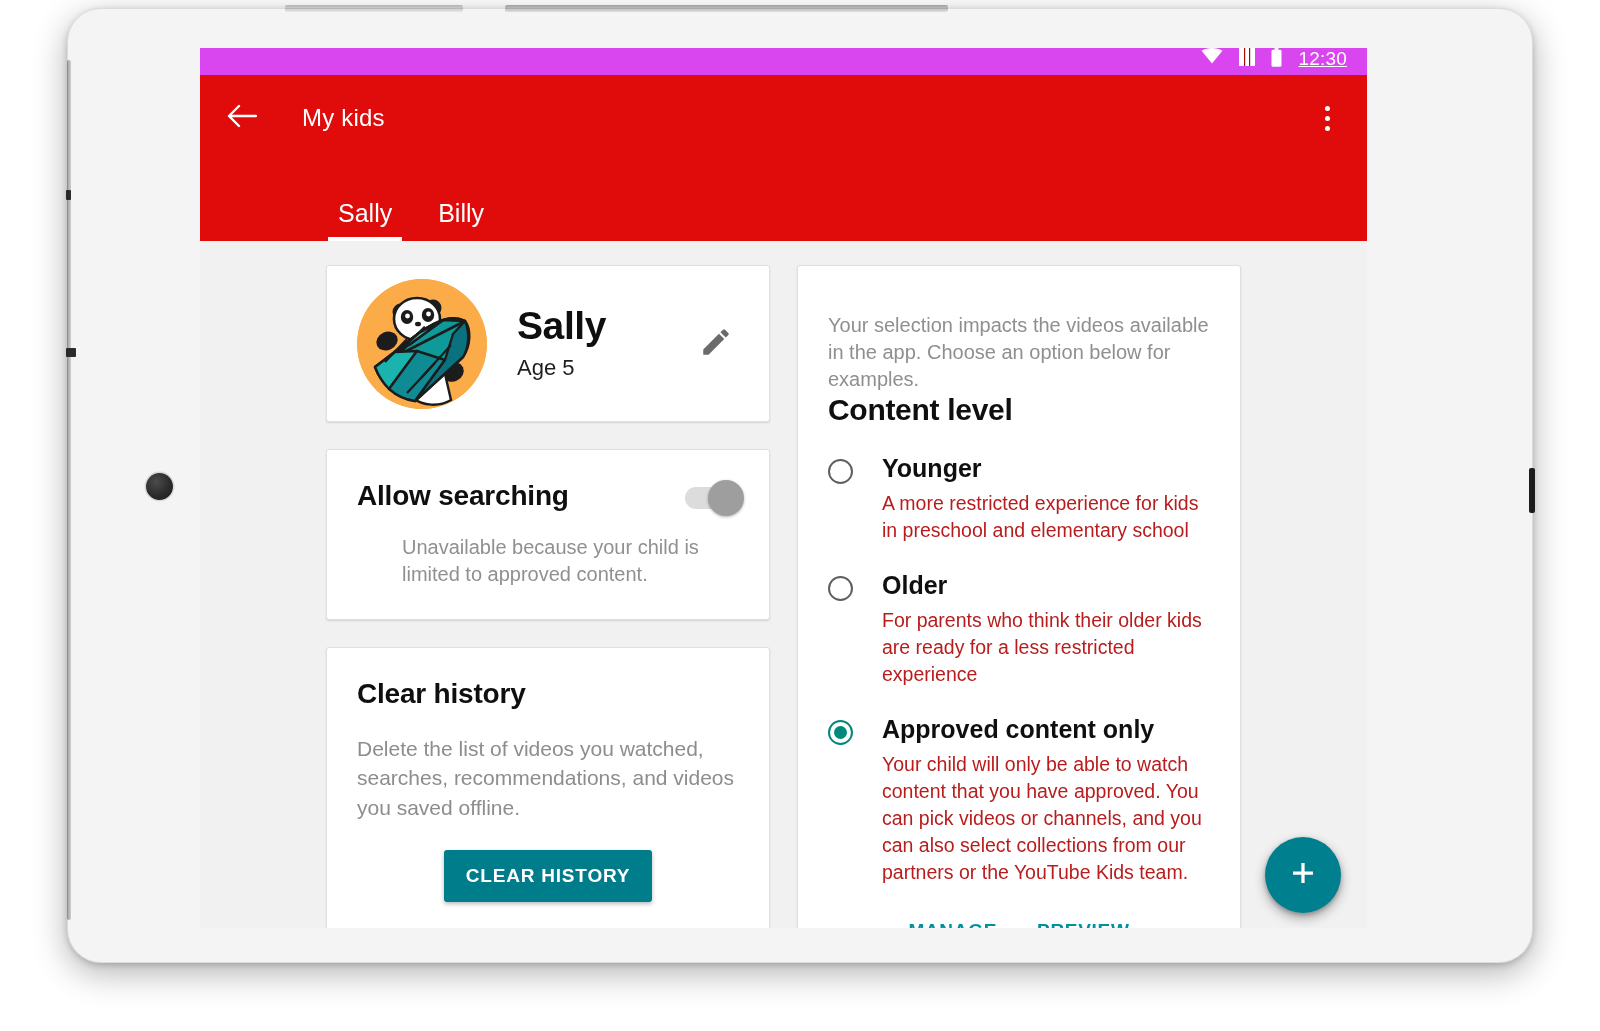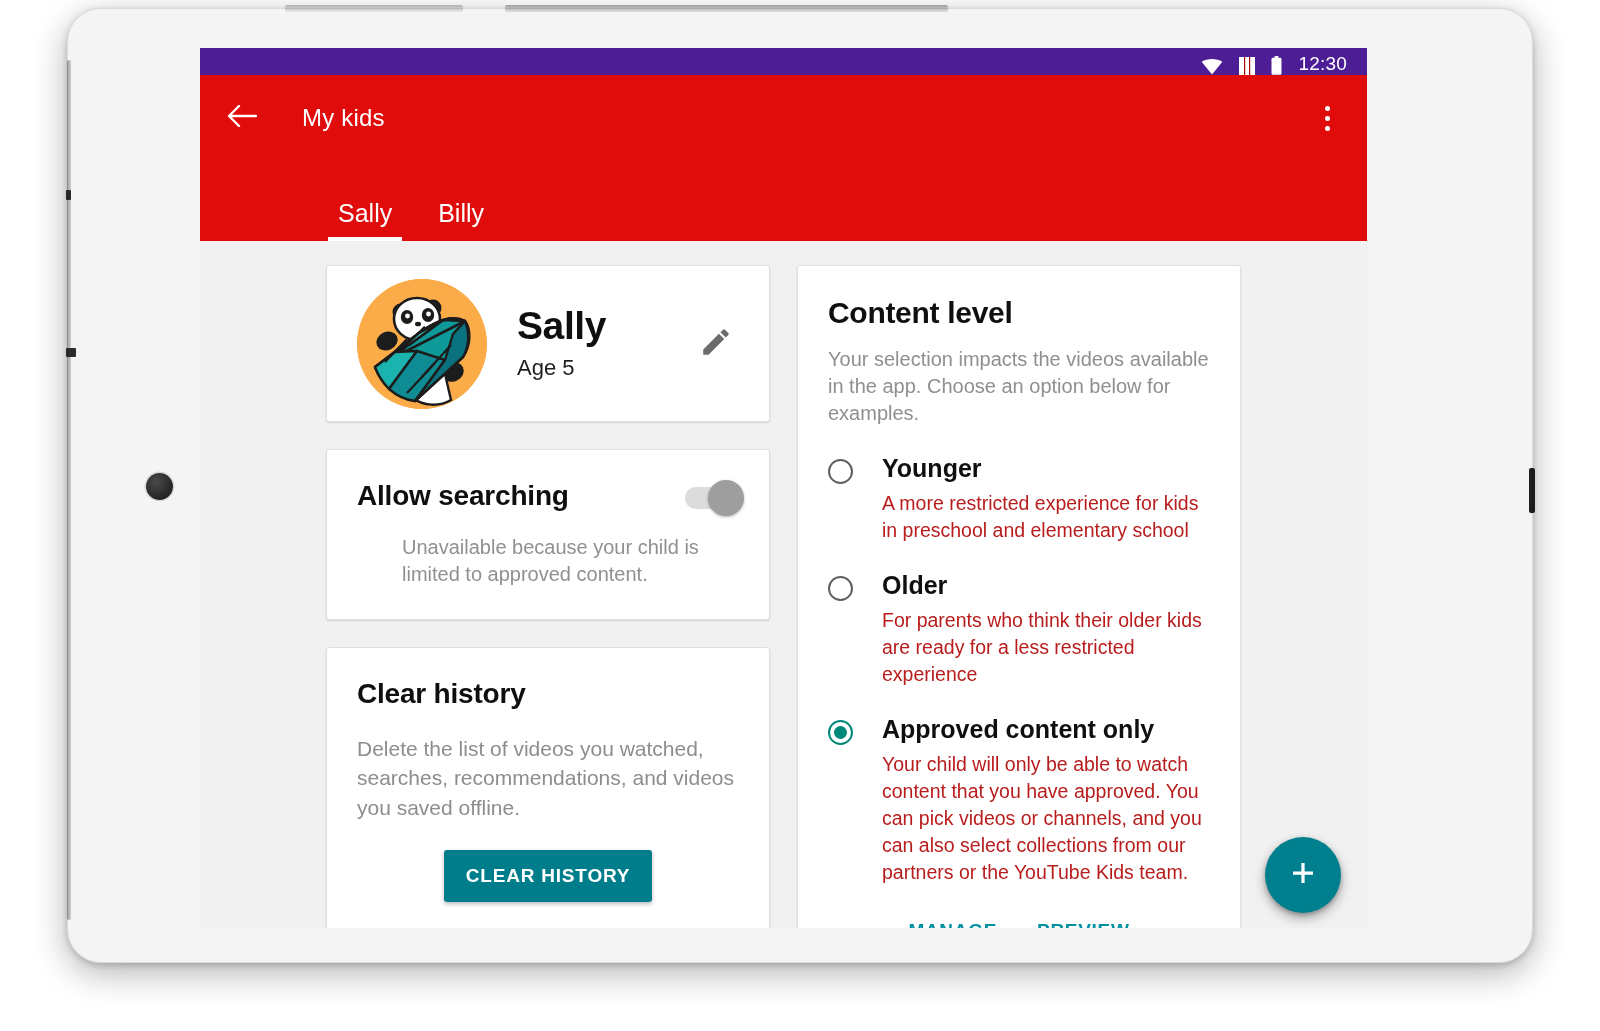--- a/index.html
+++ b/index.html
@@ -66,24 +66,25 @@
   #screen {
     position:absolute;
     left:133px; top:40px;
     width:1167px; height:880px;
     background:#f1f1f1;
     overflow:hidden;
   }
 
   
   #status-bar{
-    height:27px; background:#4c1d95;
-    display:flex; align-items:flex-end; justify-content:flex-end;
+    height:27px; background:#d946ef;
+    display:flex; align-items:flex-start; justify-content:flex-end;
     padding-right:20px; gap:16px;
     color:#fff;
+    text-decoration:underline;
   }
   .sb-icon{ display:flex; align-items:center; }
   .sb-time{ font-size:19px; font-weight:400; letter-spacing:.2px; }
 
   
   #app-bar{
     background:#e00b0b;
     height:107px;
     position:relative;
   }
@@ -364,22 +365,22 @@
           <div class="card-title">Clear history</div>
           <div id="clear-desc">Delete the list of videos you watched, searches, recommendations, and videos you saved offline.</div>
           <button id="clear-history-button">CLEAR HISTORY</button>
         </div>
 
       </div>
 
       <div class="column">
 
         <div class="card" id="content-level-card">
+          <div id="cl-sub">Your selection impacts the videos available in the app. Choose an option below for examples.</div>
           <div id="cl-title">Content level</div>
-          <div id="cl-sub">Your selection impacts the videos available in the app. Choose an option below for examples.</div>
 
           <div class="radio-row">
             <span class="radio"></span>
             <span class="radio-label">Younger</span>
           </div>
           <div class="radio-desc">A more restricted experience for kids in preschool and elementary school</div>
 
           <div class="radio-row">
             <span class="radio"></span>
             <span class="radio-label">Older</span>

